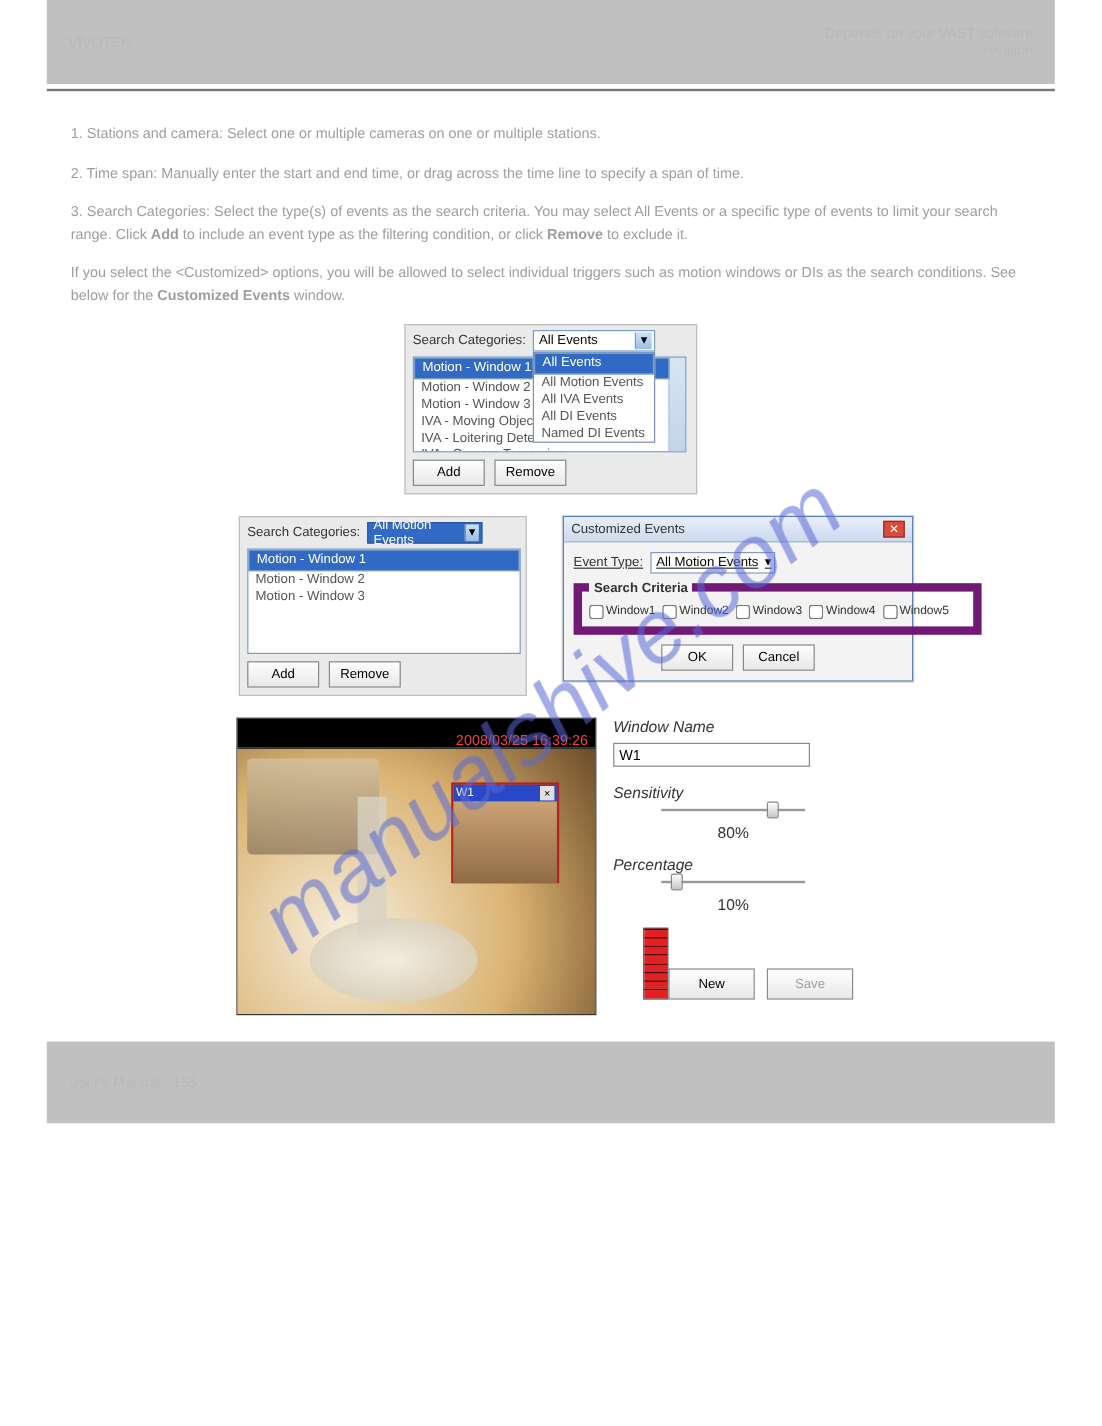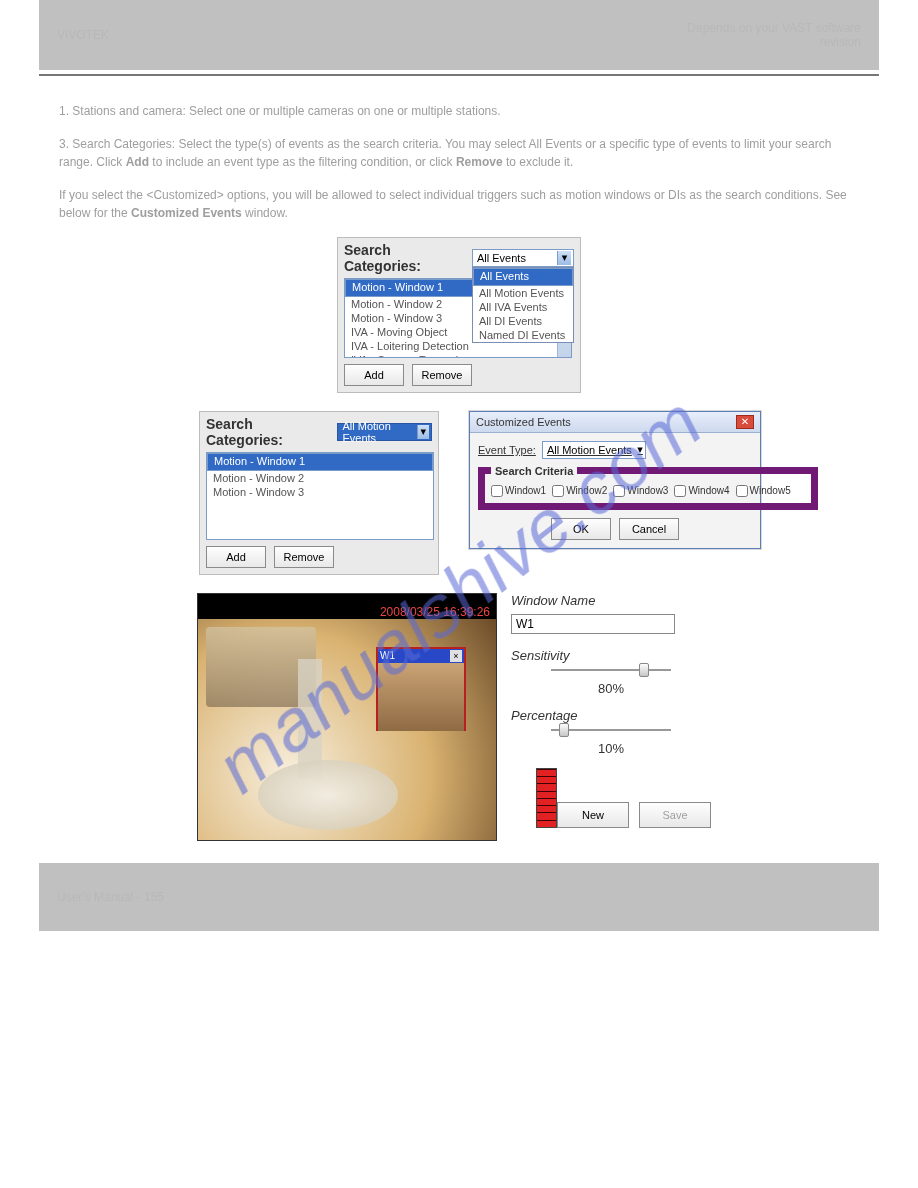--- a/index.html
+++ b/index.html
@@ -159,39 +159,40 @@
   .md-btns{display:flex;gap:10px;align-items:flex-end;}
   .md-btns .btn{min-width:72px;height:26px;}
   .wm {
     position: fixed; left:50%; top:50%; transform: translate(-50%,-50%) rotate(-38deg);
     font-size: 74px; color: rgba(88,104,214,0.55); font-weight:400; pointer-events:none;
     font-style: italic; letter-spacing: 1px;
   }
   .bottombar { background:#c0c0c0; height:68px; margin-top:22px; display:flex;justify-content:space-between;align-items:center;padding:0 18px;}
   .bottombar .l, .bottombar .r { color:#b8b8b8; font-size:12px;}
   .rel{position:relative;}
-  .small-label{font-size:14px;color:#333;font-weight:bold;}
+  .small-label{font-size:11px;color:#333;}
 </style>
 </head>
 <body>
 
 <div class="page">
   <div class="topbar">
     <div class="topbar-inner">
       <div class="left">VIVOTEK</div>
       <div class="right">
         <div>Depends on your VAST software</div>
         <div>revision</div>
       </div>
     </div>
   </div>
   <div class="hr"></div>
 
   <div class="body-text">
     <p>1. Stations and camera: Select one or multiple cameras on one or multiple stations.</p>
+    <p>2. Time span: Manually enter the start and end time, or drag across the time line to specify a span of time.</p>
     <p>
       <span>3. Search Categories: Select the type(s) of events as the search criteria. You may select All Events or a specific type of events to limit your search range. Click </span><span class="bold">Add</span><span> to include an event type as the filtering condition, or click </span><span class="bold">Remove</span><span> to exclude it.</span>
     </p>
     <p>
       <span>If you select the &lt;Customized&gt; options, you will be allowed to select individual triggers such as motion windows or DIs as the search conditions. See below for the </span><span class="bold">Customized Events</span><span> window.</span>
     </p>
   </div>
 
   <div class="center-block">
     <div class="winframe rel" style="width:244px;">

